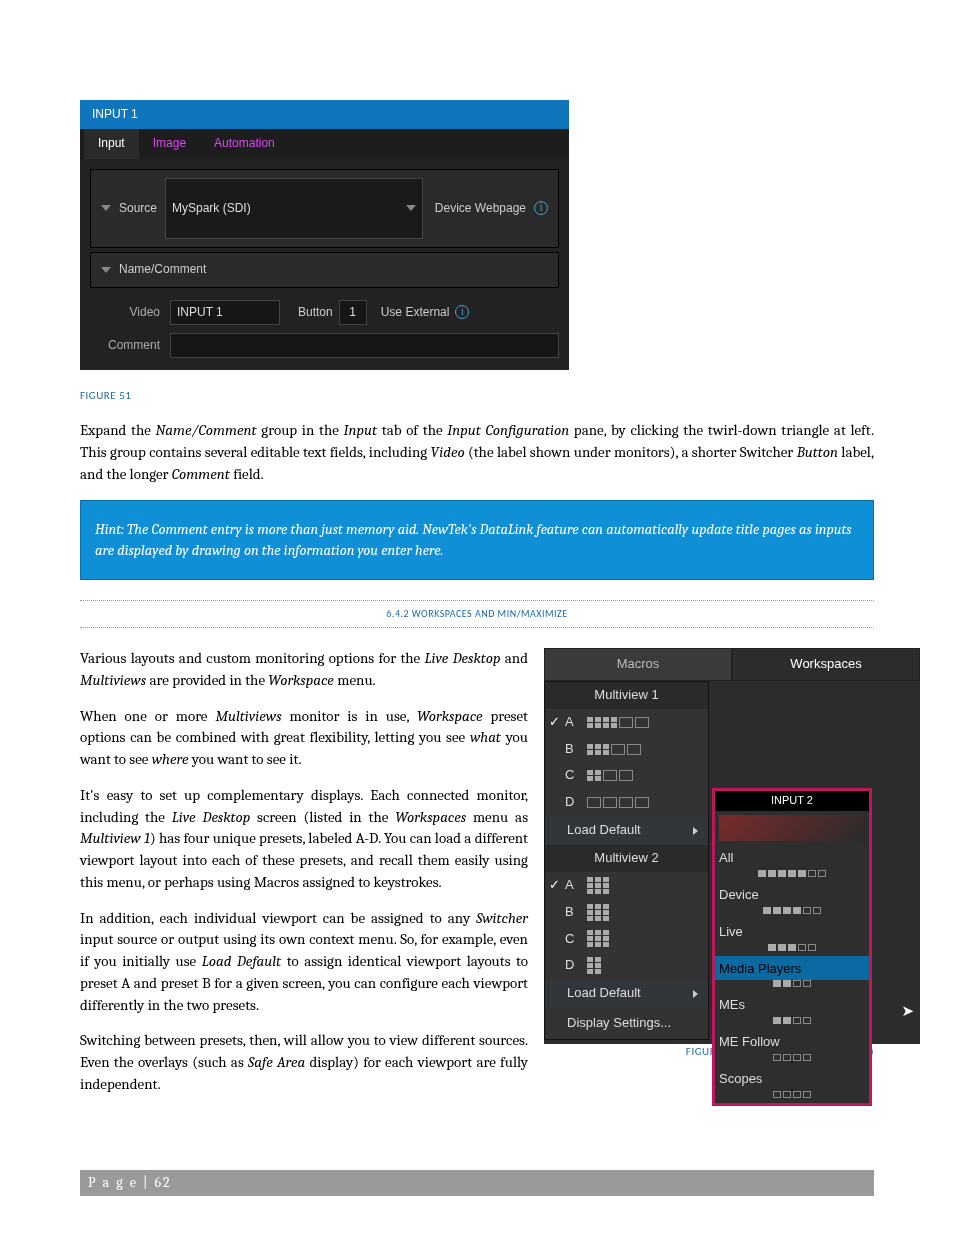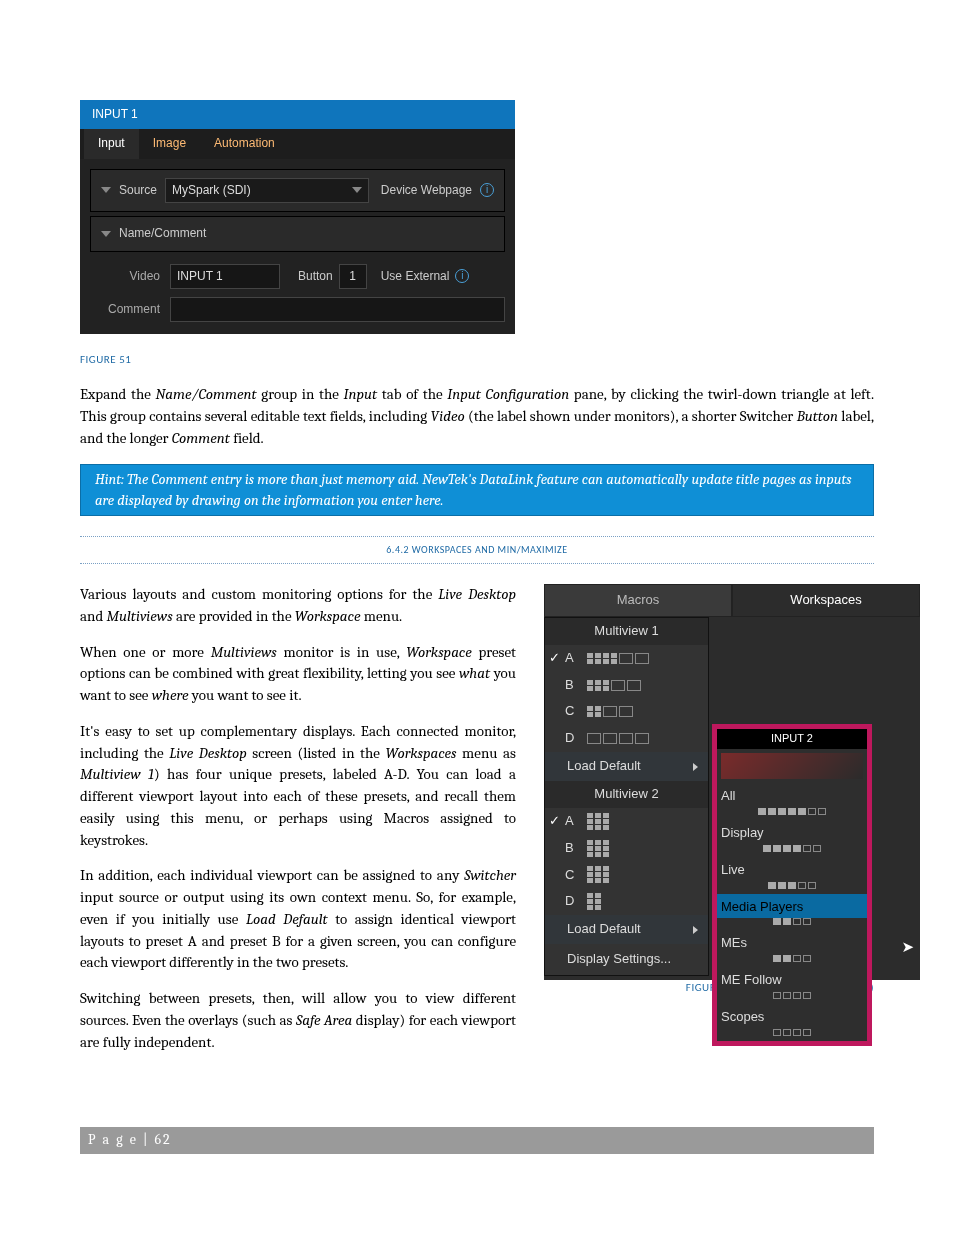--- a/index.html
+++ b/index.html
@@ -10,41 +10,41 @@
     color: #000;
     font-size: 15px;
     line-height: 1.45;
   }
   .page {
     padding: 100px 80px 40px 80px;
   }
 
   
   .input-panel {
-    width: 435px;
+    width: 489px;
     background: #222;
     font-family: "Segoe UI", Arial, sans-serif;
     font-size: 12px;
     color: #ccc;
     margin-bottom: 18px;
   }
   .input-panel-title {
     background: #0f75bc;
     color: #fff;
     padding: 6px 12px;
     font-size: 12px;
   }
   .input-tabs {
     display: flex;
     background: #1d1d1d;
     padding: 0 4px;
   }
   .input-tab {
     padding: 6px 14px;
-    color: #fdba74;
+    color: #d946ef;
     cursor: pointer;
   }
   .input-tab.active { color: #fff; background:#2a2a2a; }
   .source-row {
     display: flex;
     align-items: center;
     padding: 8px 10px;
     border-top: 1px solid #000;
     margin-top:10px;
     background:#2a2a2a;
@@ -56,21 +56,21 @@
     border-left: 5px solid transparent;
     border-right: 5px solid transparent;
     border-top: 6px solid #888;
     margin-right: 8px;
   }
   .source-row .label { min-width: 46px; }
   .source-row .select {
     flex: 1;
     background: #1a1a1a;
     border: 1px solid #444;
-    padding: 3px 6px;
+    padding: 21px 6px;
     color:#ddd;
     display:flex;
     justify-content:space-between;
     align-items:center;
     margin-right:12px;
   }
   .device-webpage { margin-right:8px; }
   .info-icon {
     width:14px; height:14px;
     border:1px solid #4aa0d8;
@@ -128,21 +128,21 @@
 
   
   .para { text-align: justify; margin-bottom: 14px; }
   .para em, .para i { font-style: italic; }
 
   
   .hint-box {
     background: #0f8fd6;
     color: #fff;
     font-style: italic;
-    padding: 4px 14px;
+    padding: 18px 14px;
     margin: 6px 0 0 0;
     border: 1px solid #0b6ea7;
     font-size:14.5px;
   }
 
   
   .section-rule {
     border: none;
     border-top: 1px dotted #7aa0c4;
     margin: 20px 0 2px 0;
@@ -151,21 +151,21 @@
     text-align: center;
     color: #1f6aa5;
     font-size: 10px;
     letter-spacing: .5px;
     padding: 4px 0;
     font-family: Calibri, Arial, sans-serif;
   }
   .section-rule.after { margin: 2px 0 20px 0; }
 
   
-  .cols { display:flex; gap:28px; }
+  .cols { display:flex; gap:16px; }
   .cols .left { flex:1; }
   .cols .right { width:330px; }
 
   
   .ws-shot {
     background:#2c2c2c;
     font-family: "Segoe UI", Arial, sans-serif;
     font-size:13px;
     color:#ddd;
     position:relative;
@@ -220,21 +220,21 @@
     align-self:center;
   }
   .ws-display { padding:6px 10px 6px 22px; }
 
   
   .ws-sub {
     position:absolute;
     left:168px; top:140px;
     width:160px;
     background:#2e2e2e;
-    border:5px solid #be185d;
+    border:3px solid #be185d;
   }
   .sub-title {
     background:#000; color:#fff; font-size:11px;
     padding:2px 6px; text-align:center;
   }
   .sub-item {
     padding:4px 4px 2px 4px;
   }
   .sub-item.sel { background:#0a6aa1; color:#000000; }
   .sub-icons {
@@ -514,21 +514,21 @@
           <div class="sub-item">All</div>
           <div class="sub-icons">
               <span class="cell"></span>
               <span class="cell"></span>
               <span class="cell"></span>
               <span class="cell"></span>
               <span class="cell"></span>
               <span class="cell o"></span>
               <span class="cell o"></span>
             </div>
-          <div class="sub-item">Display</div>
+          <div class="sub-item">Device</div>
           <div class="sub-icons">
               <span class="cell"></span>
               <span class="cell"></span>
               <span class="cell"></span>
               <span class="cell"></span>
               <span class="cell o"></span>
               <span class="cell o"></span>
             </div>
           <div class="sub-item">Live</div>
           <div class="sub-icons">

